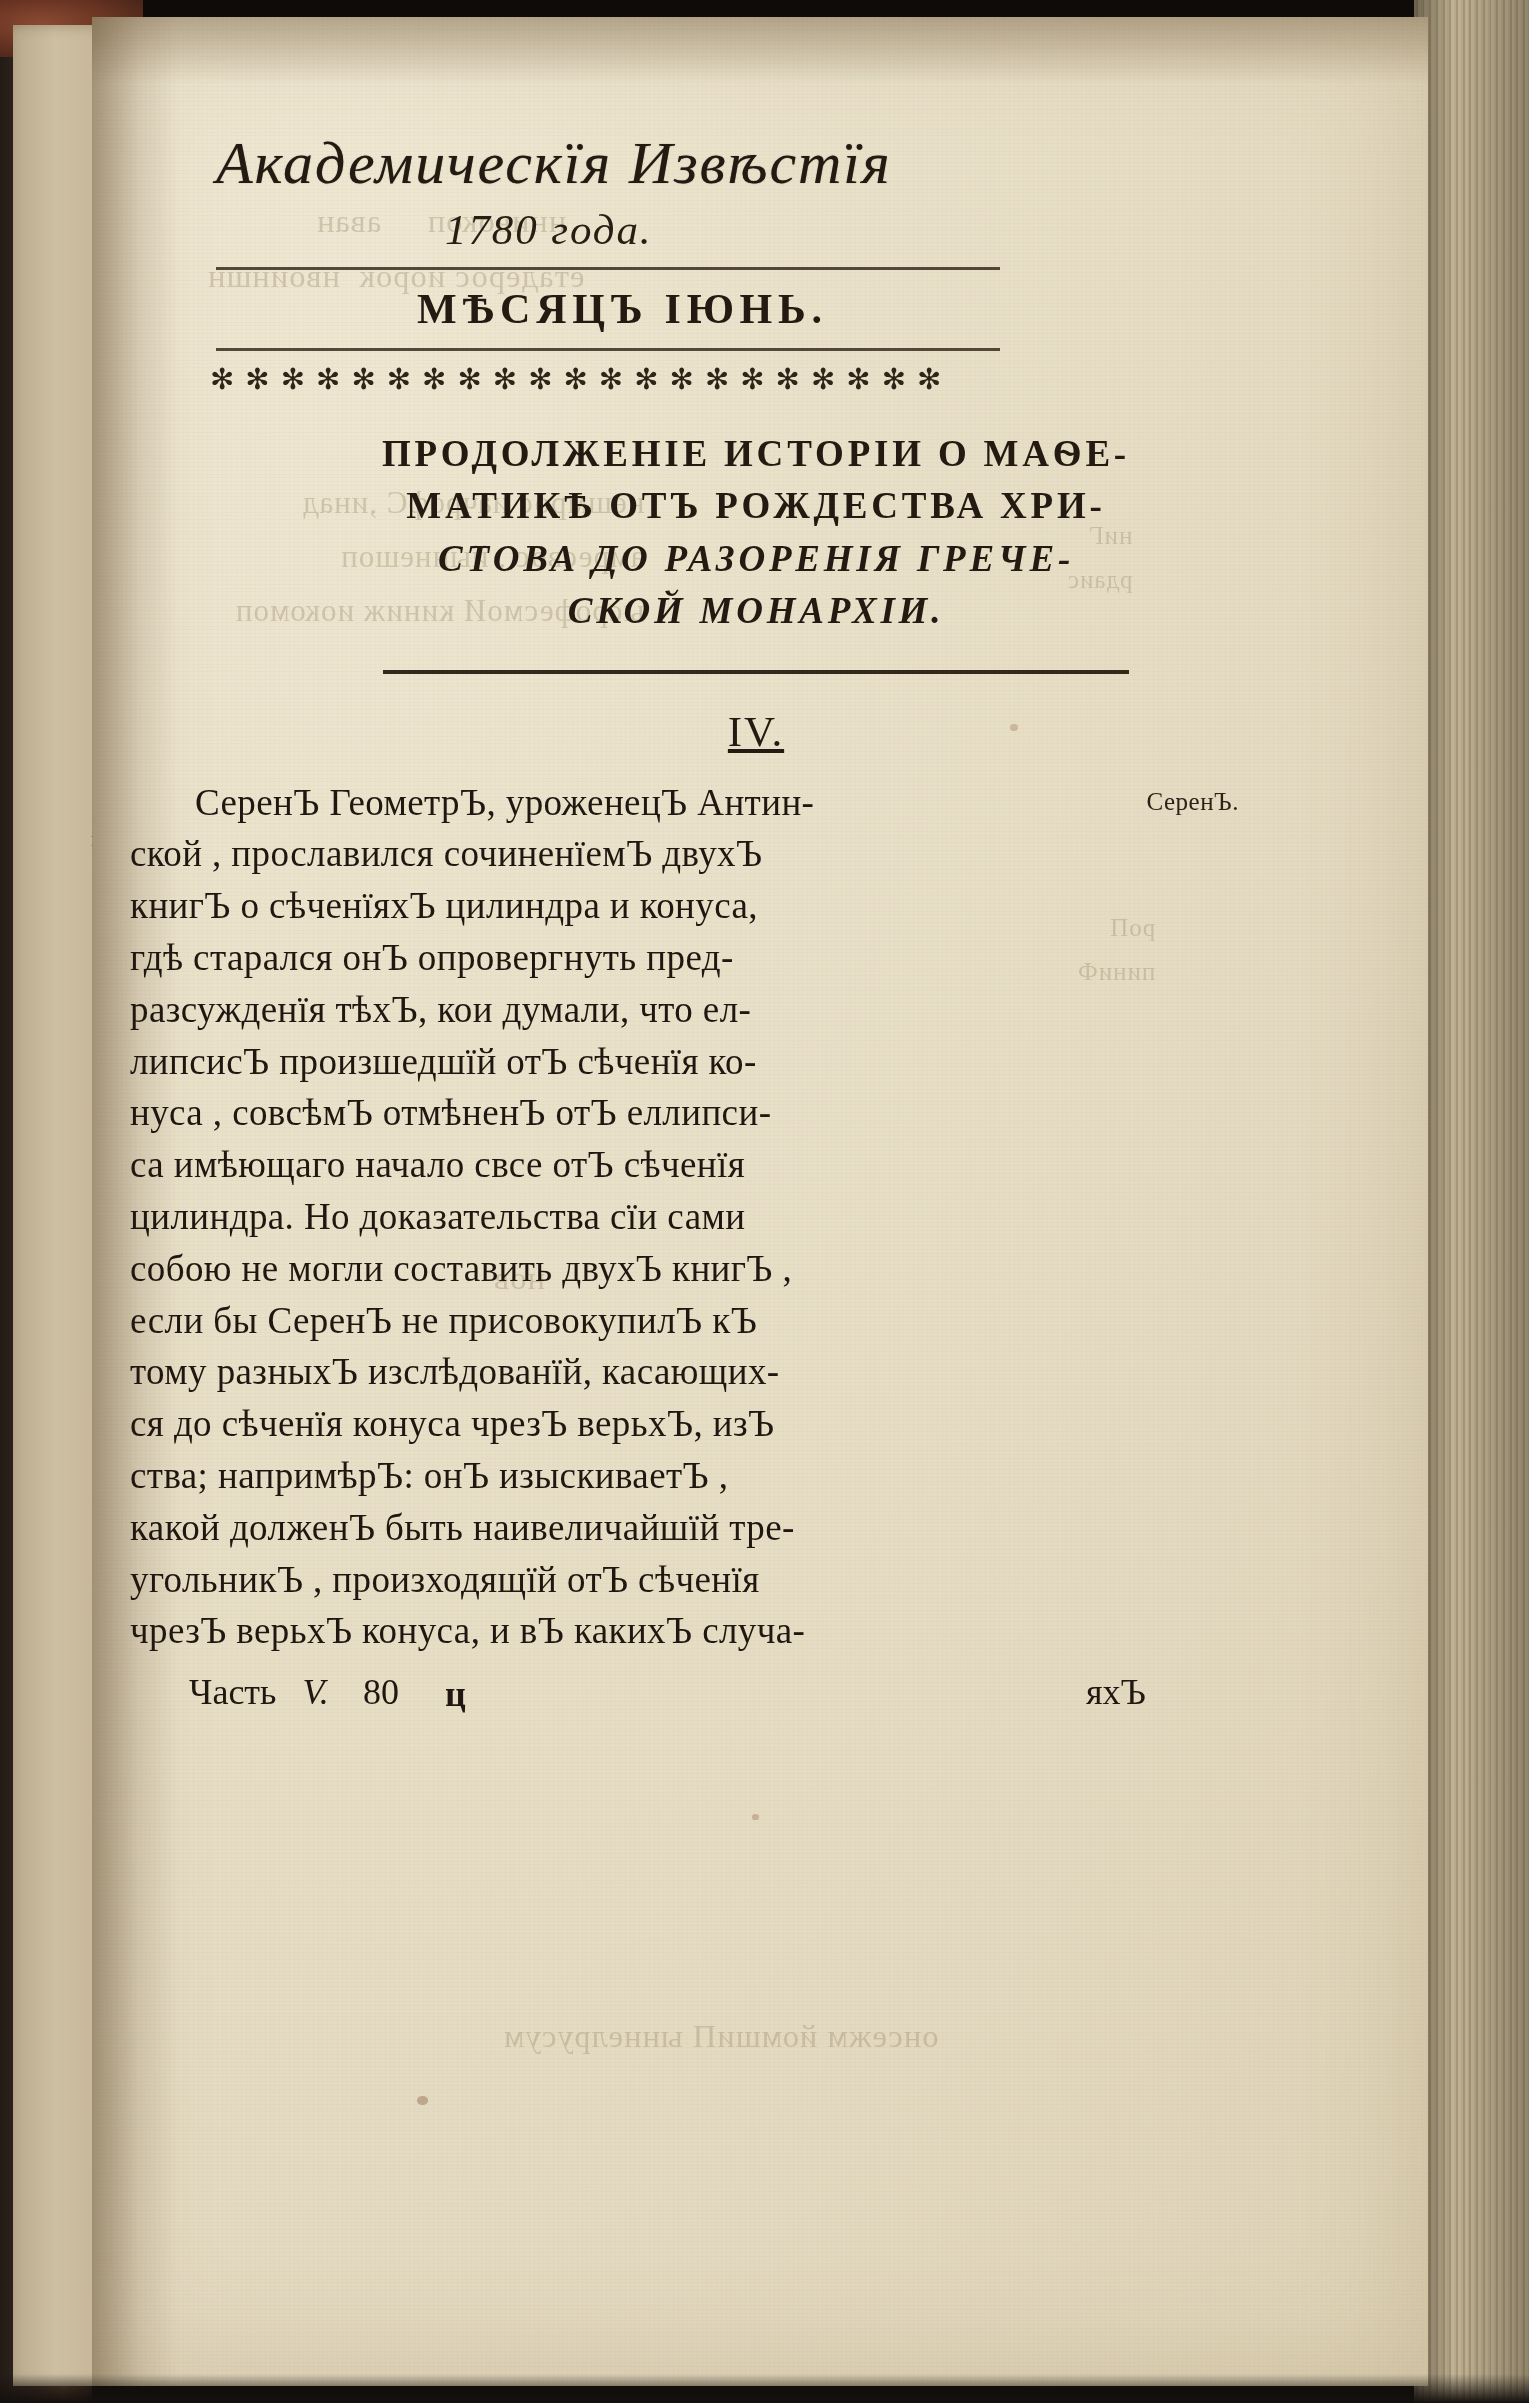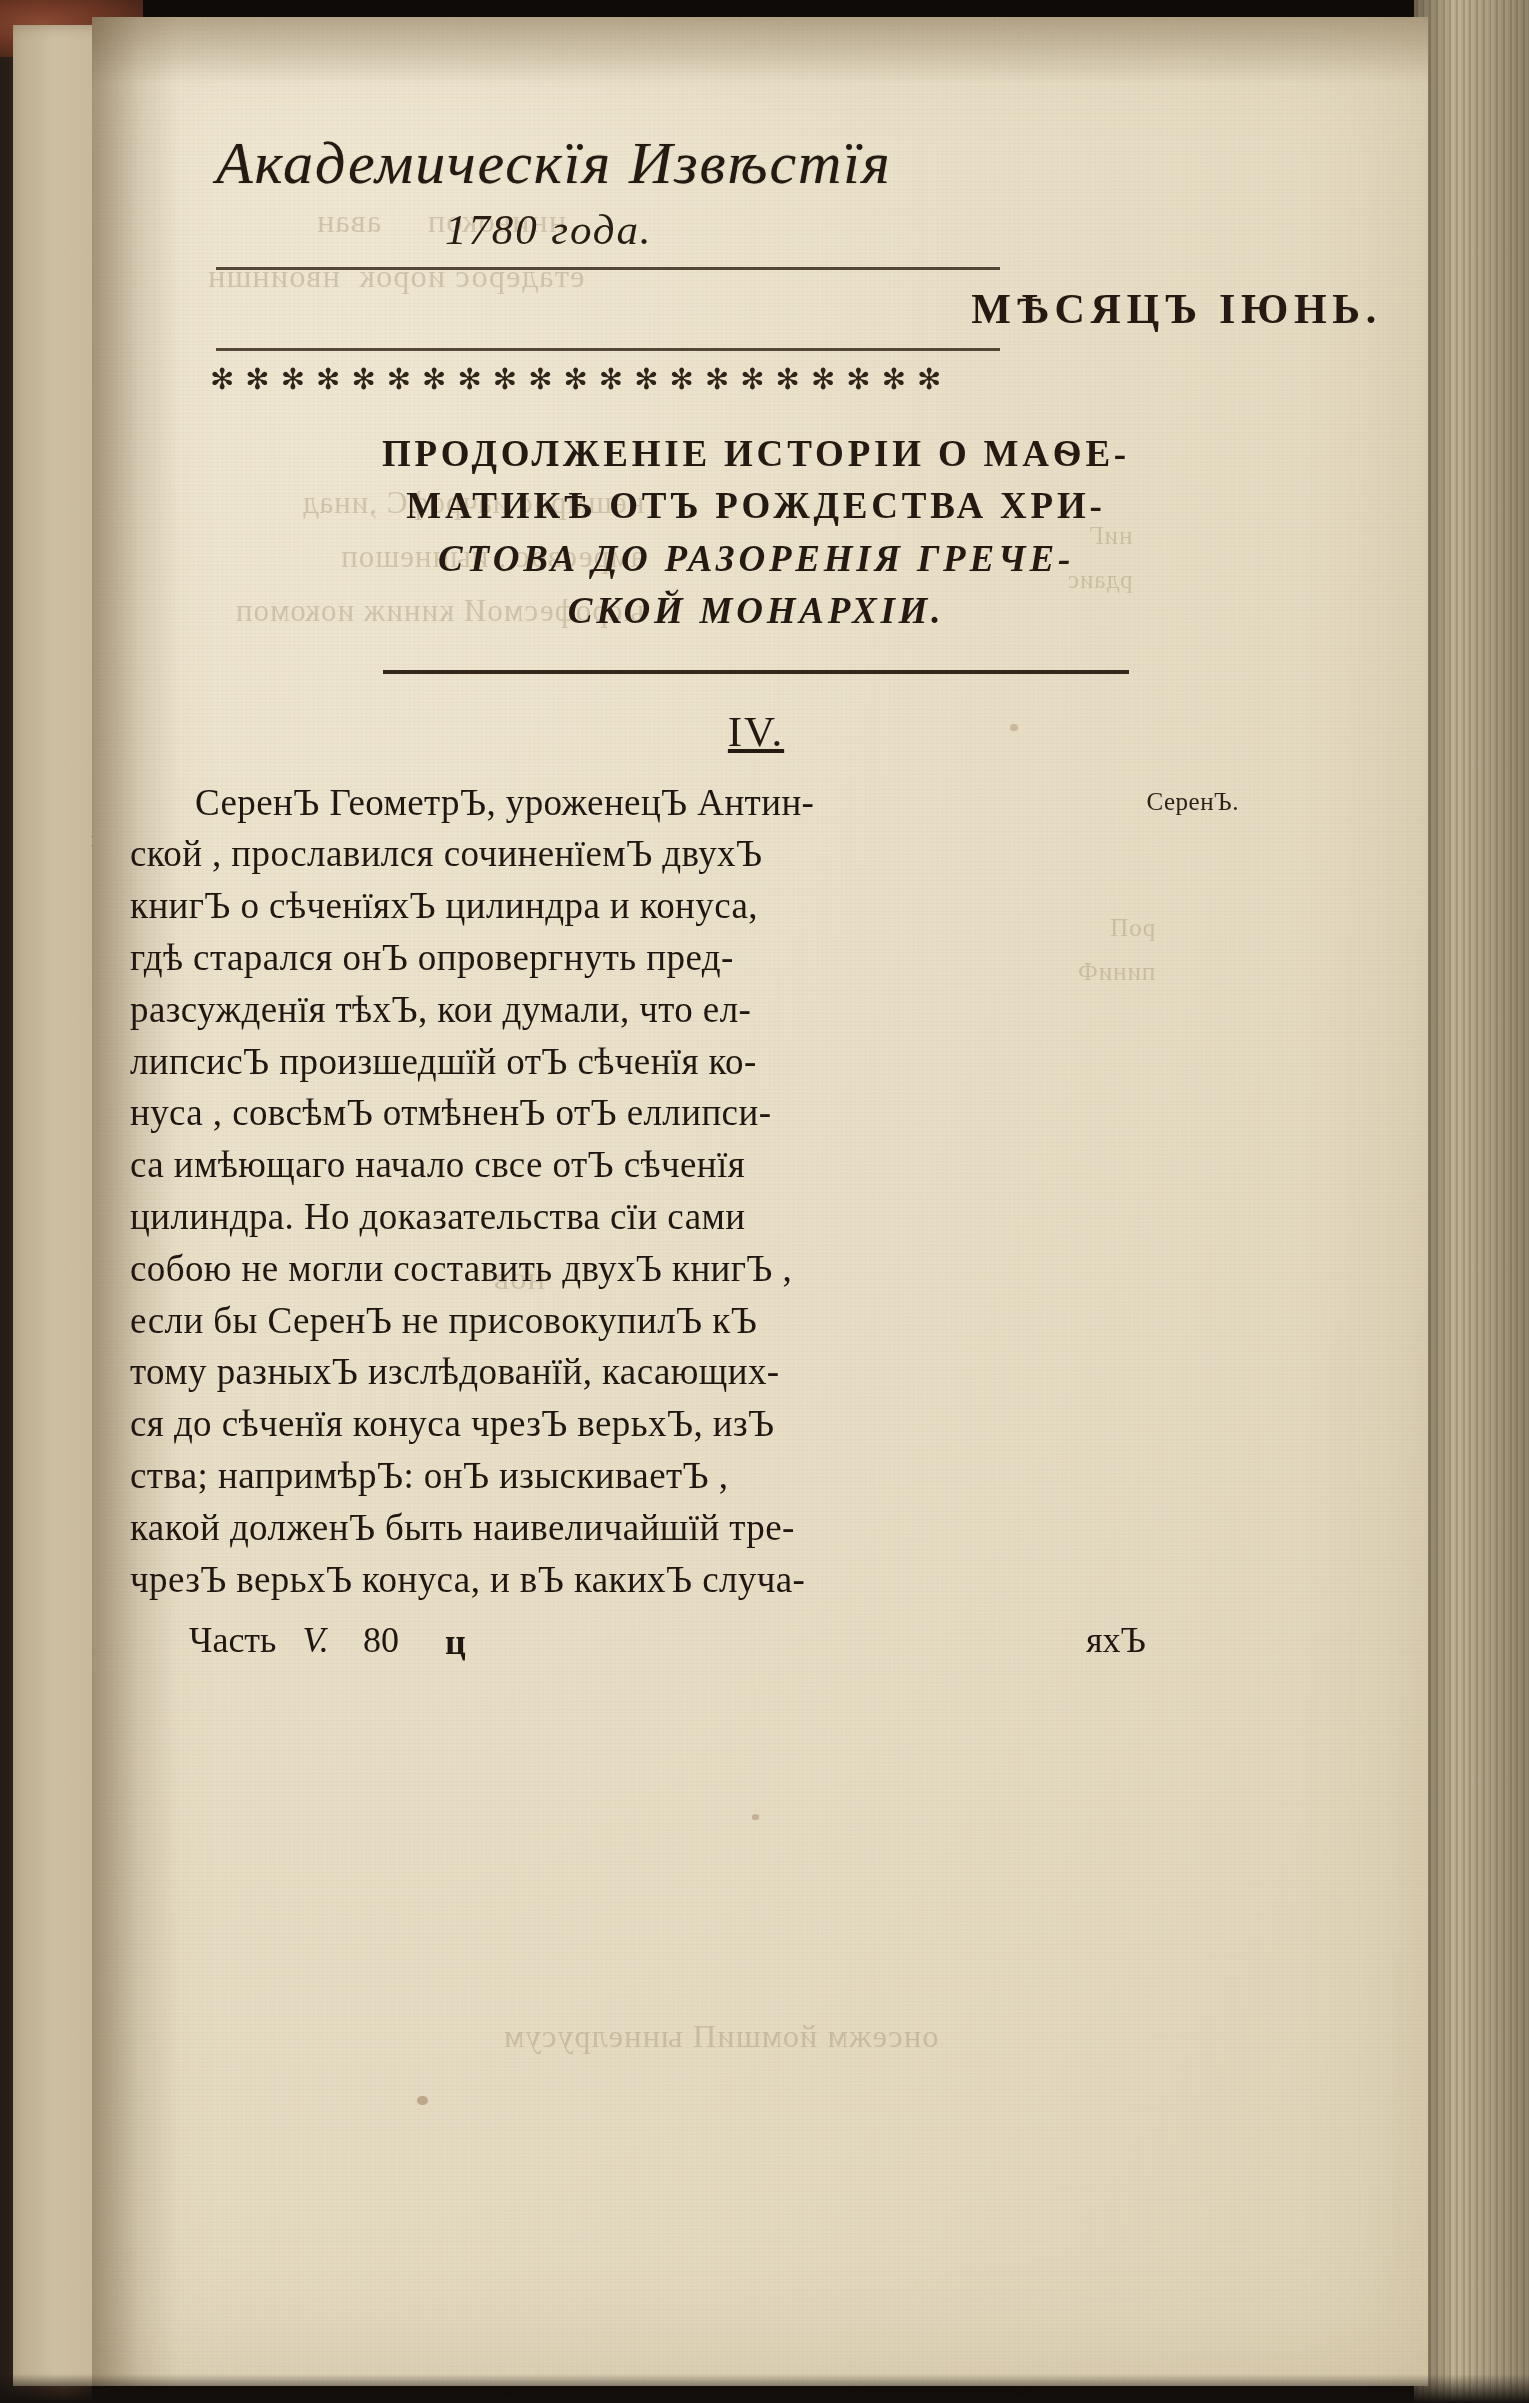--- a/index.html
+++ b/index.html
@@ -164,26 +164,26 @@
 
   .rule {
     height: 2.9px;
     background: #3a2c1d;
     margin: 13.4px 0 0 86px;
     width: 784px;
     opacity: .85;
   }
 
   .month {
+    margin-left: 287px;
     margin-top: 15.3px;
     font-size: 42px;
     letter-spacing: 5.7px;
     font-weight: 700;
     color: #241a11;
-    text-align: right;
   }
 
   .rule2 {
     height: 2.9px;
     background: #3a2c1d;
     margin: 15.3px 0 0 86px;
     width: 784px;
     opacity: .85;
   }
 
@@ -373,20 +373,21 @@
         <span class="line">липсисЪ произшедшїй отЪ сѣченїя ко-</span>
         <span class="line">нуса , совсѣмЪ отмѣненЪ отЪ еллипси-</span>
         <span class="line">са имѣющаго начало свсе отЪ сѣченїя</span>
         <span class="line">цилиндра. Но доказательства сїи сами</span>
         <span class="line">собою не могли составить двухЪ книгЪ ,</span>
         <span class="line">если бы СеренЪ не присовокупилЪ кЪ</span>
         <span class="line">тому разныхЪ изслѣдованїй, касающих-</span>
         <span class="line">ся до сѣченїя конуса чрезЪ верьхЪ, изЪ</span>
         <span class="line">ства; напримѣрЪ: онЪ изыскиваетЪ ,</span>
         <span class="line">какой долженЪ быть наивеличайшїй тре-</span>
+        <span class="line">угольникЪ , произходящїй отЪ сѣченїя</span>
         <span class="line">чрезЪ верьхЪ конуса, и вЪ какихЪ случа-</span>
       </div>
 
       <div class="footline">
         <span class="sig">
           <span>Часть</span>
           <span class="it" style="margin-left:17px;">V.</span>
           <span style="margin-left:25px; font-weight:400;">80</span>
         </span>
         <span class="orn">ц</span>

